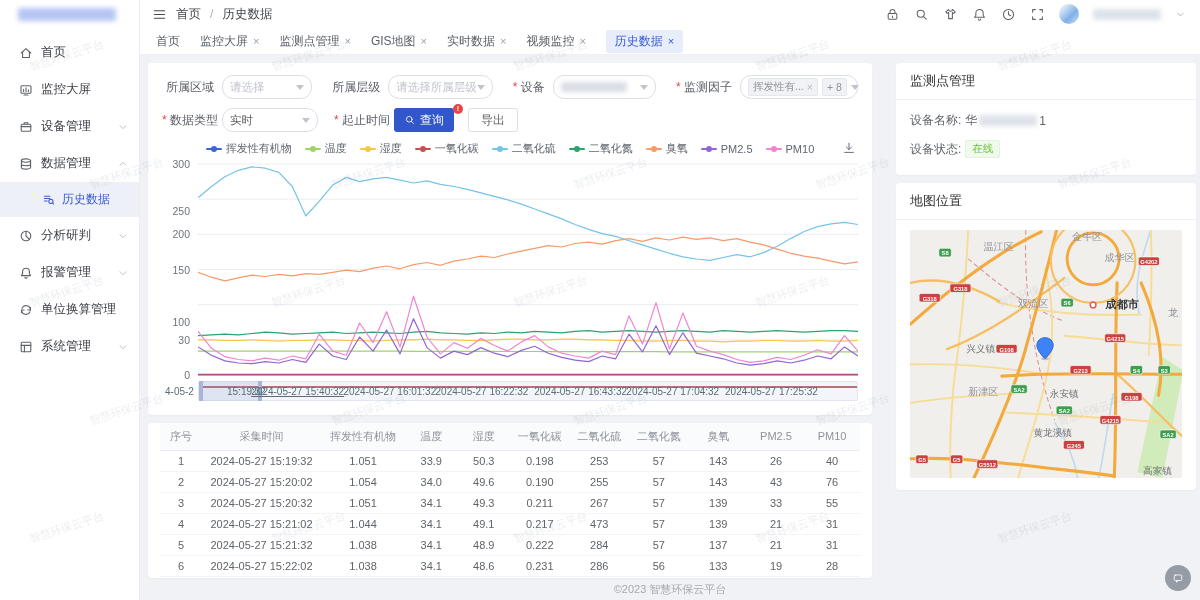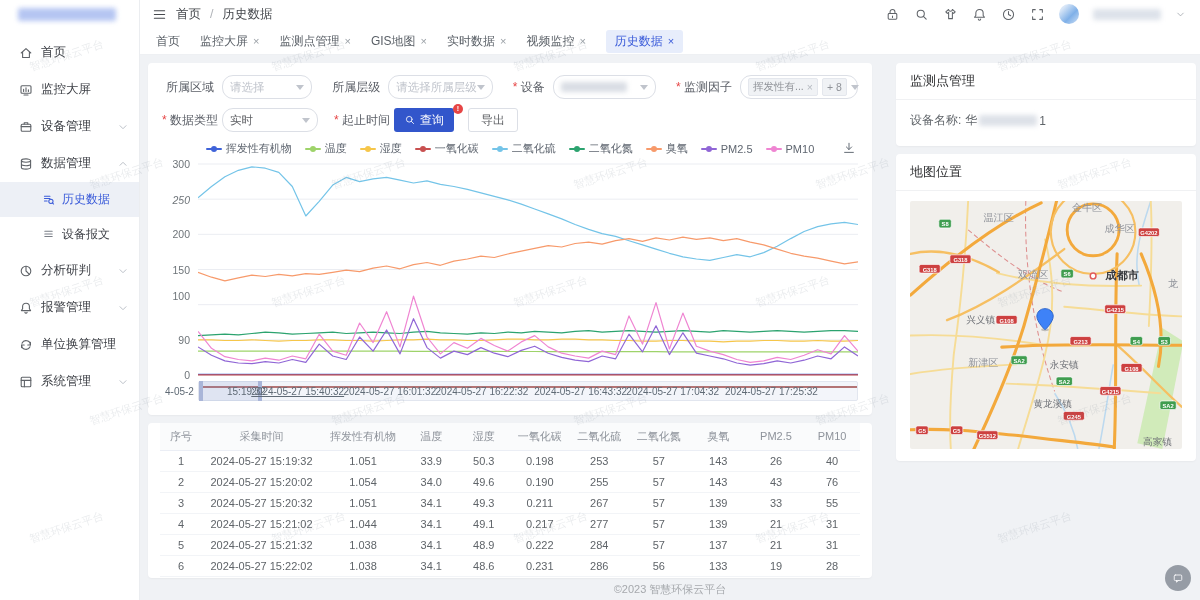--- a/index.html
+++ b/index.html
@@ -150,26 +150,20 @@
           <path d="M3.5 5.5 7 9l3.5-3.5"></path>
         </svg>
       </div>
       <div class="submenu-item active">
         <svg class="ic mi" viewBox="0 0 14 14">
           <path d="M2.6 3.4h6M2.6 6h6M2.6 8.6h3"></path>
           <circle cx="9.6" cy="9" r="2.3"></circle>
           <path d="M11.2 10.6l1.3 1.3"></path>
         </svg>
         <span>历史数据</span>
-      </div>
-      <div class="submenu-item">
-        <svg class="ic mi" viewBox="0 0 14 14">
-          <path d="M3 3.6h8M3 6.4h8M3 9.2h8"></path>
-        </svg>
-        <span>设备报文</span>
       </div>
       <div class="menu-item">
         <svg class="ic mi" viewBox="0 0 14 14">
           <circle cx="7" cy="7" r="4.8"></circle>
           <path d="M7 2.2V7l3.4 3.4"></path>
         </svg>
         <span>分析研判</span>
         <svg class="ic chv" viewBox="0 0 14 14" style="">
           <path d="M3.5 5.5 7 9l3.5-3.5"></path>
         </svg>
@@ -411,25 +405,25 @@
               <polyline points="0.0,191.1 13.5,191.1 26.9,191.1 40.4,191.1 53.9,191.1 67.3,191.1 80.8,191.1 94.3,191.1 107.8,191.1 121.2,191.1 134.7,191.1 148.2,191.1 161.6,191.2 175.1,191.2 188.6,191.2 202.0,191.2 215.5,191.3 229.0,191.3 242.4,191.4 255.9,191.4 269.4,191.4 282.9,191.4 296.3,191.4 309.8,191.5 323.3,191.5 336.7,191.5 350.2,191.6 363.7,191.6 377.1,191.6 390.6,191.6 404.1,191.6 417.6,191.6 431.0,191.7 444.5,191.7 458.0,191.7 471.4,191.8 484.9,191.8 498.4,191.8 511.8,191.8 525.3,191.8 538.8,191.8 552.2,191.9 565.7,191.9 579.2,191.9 592.7,191.9 606.1,191.8 619.6,191.8 633.1,191.8 646.5,191.9 660.0,191.9" fill="none" stroke="#9ed36a" stroke-width="1.2" stroke-linejoin="round"></polyline>
               <polyline points="0.0,179.8 13.5,179.8 26.9,180.5 40.4,180.5 53.9,179.8 67.3,180.5 80.8,181.2 94.3,180.5 107.8,180.5 121.2,179.8 134.7,179.8 148.2,180.5 161.6,180.5 175.1,181.2 188.6,180.5 202.0,179.8 215.5,179.8 229.0,179.1 242.4,179.8 255.9,179.8 269.4,180.5 282.9,180.5 296.3,179.8 309.8,179.1 323.3,179.1 336.7,179.8 350.2,179.8 363.7,179.1 377.1,179.1 390.6,179.8 404.1,179.8 417.6,180.5 431.0,180.5 444.5,181.2 458.0,181.2 471.4,180.5 484.9,180.5 498.4,181.2 511.8,181.2 525.3,181.9 538.8,181.2 552.2,181.2 565.7,180.5 579.2,180.5 592.7,181.2 606.1,181.2 619.6,180.5 633.1,181.2 646.5,181.2 660.0,180.5" fill="none" stroke="#f6c64a" stroke-width="1.2" stroke-linejoin="round"></polyline>
               <polyline points="0.0,214.9 73.3,214.9 146.7,214.9 220.0,214.8 293.3,214.8 366.7,214.8 440.0,214.9 513.3,214.9 586.7,214.9 660.0,214.8" fill="none" stroke="#c85050" stroke-width="1.2" stroke-linejoin="round"></polyline>
               <polyline points="0.0,37.8 13.5,26.5 26.9,16.7 40.4,10.3 53.9,6.8 67.3,8.2 80.8,12.4 94.3,26.5 107.8,56.0 121.2,41.3 134.7,25.1 148.2,17.4 161.6,21.6 175.1,18.8 188.6,17.4 202.0,20.2 215.5,23.0 229.0,20.9 242.4,24.4 255.9,26.5 269.4,29.3 282.9,32.8 296.3,36.4 309.8,39.9 323.3,44.1 336.7,49.0 350.2,53.9 363.7,58.9 377.1,64.5 390.6,69.4 404.1,73.6 417.6,76.4 431.0,80.7 444.5,84.9 458.0,89.1 471.4,93.3 484.9,96.8 498.4,99.0 511.8,100.4 525.3,97.5 538.8,94.7 552.2,96.8 565.7,92.6 579.2,86.3 592.7,78.6 606.1,71.5 619.6,66.6 633.1,63.8 646.5,62.4 660.0,64.5" fill="none" stroke="#74c4e8" stroke-width="1.2" stroke-linejoin="round"></polyline>
               <polyline points="0.0,175.6 13.5,174.9 26.9,174.2 40.4,174.9 53.9,173.5 67.3,172.1 80.8,172.8 94.3,174.2 107.8,173.5 121.2,172.8 134.7,172.1 148.2,173.5 161.6,172.8 175.1,172.1 188.6,172.8 202.0,173.5 215.5,172.1 229.0,171.4 242.4,172.8 255.9,173.5 269.4,174.2 282.9,172.8 296.3,173.5 309.8,172.1 323.3,172.8 336.7,171.4 350.2,172.1 363.7,172.8 377.1,171.4 390.6,170.7 404.1,172.1 417.6,171.4 431.0,170.7 444.5,171.4 458.0,172.1 471.4,171.4 484.9,170.7 498.4,171.4 511.8,172.1 525.3,170.7 538.8,171.4 552.2,172.1 565.7,171.4 579.2,170.7 592.7,171.4 606.1,172.1 619.6,171.4 633.1,170.7 646.5,170.7 660.0,171.4" fill="none" stroke="#2ca36f" stroke-width="1.2" stroke-linejoin="round"></polyline>
               <polyline points="0.0,112.3 13.5,117.2 26.9,120.8 40.4,117.9 53.9,115.1 67.3,116.5 80.8,114.4 94.3,115.8 107.8,113.7 121.2,114.4 134.7,112.3 148.2,110.2 161.6,111.6 175.1,108.1 188.6,106.0 202.0,108.8 215.5,104.6 229.0,102.5 242.4,105.3 255.9,101.1 269.4,99.0 282.9,96.1 296.3,97.5 309.8,94.0 323.3,91.2 336.7,88.4 350.2,85.6 363.7,87.0 377.1,83.5 390.6,82.1 404.1,84.2 417.6,80.7 431.0,78.6 444.5,81.4 458.0,77.8 471.4,80.0 484.9,77.1 498.4,79.3 511.8,77.8 525.3,80.7 538.8,78.6 552.2,82.1 565.7,84.9 579.2,89.1 592.7,93.3 606.1,96.1 619.6,98.2 633.1,101.1 646.5,103.9 660.0,101.8" fill="none" stroke="#f79a6b" stroke-width="1.2" stroke-linejoin="round"></polyline>
               <polyline points="0.0,186.9 13.5,195.3 26.9,200.9 40.4,203.0 53.9,203.7 67.3,201.6 80.8,203.0 94.3,199.5 107.8,202.3 121.2,184.1 134.7,196.0 148.2,199.5 161.6,177.0 175.1,191.1 188.6,170.0 202.0,193.9 215.5,158.7 229.0,187.6 242.4,198.1 255.9,191.1 269.4,194.6 282.9,187.6 296.3,193.2 309.8,196.7 323.3,190.4 336.7,186.2 350.2,193.2 363.7,197.4 377.1,200.2 390.6,201.6 404.1,196.0 417.6,198.8 431.0,174.2 444.5,191.8 458.0,165.8 471.4,194.6 484.9,172.8 498.4,193.2 511.8,196.0 525.3,198.8 538.8,203.0 552.2,205.2 565.7,203.7 579.2,200.9 592.7,203.0 606.1,200.2 619.6,196.0 633.1,198.8 646.5,186.9 660.0,196.0" fill="none" stroke="#9066d6" stroke-width="1.2" stroke-linejoin="round"></polyline>
               <polyline points="0.0,171.4 13.5,188.3 26.9,196.7 40.4,199.5 53.9,200.9 67.3,198.1 80.8,200.2 94.3,196.0 107.8,198.8 121.2,174.2 134.7,191.1 148.2,195.3 161.6,163.0 175.1,182.6 188.6,151.7 202.0,186.9 215.5,136.2 229.0,177.0 242.4,193.9 255.9,182.6 269.4,188.3 282.9,178.4 296.3,185.5 309.8,191.1 323.3,181.9 336.7,175.6 350.2,186.9 363.7,193.2 377.1,196.0 390.6,198.1 404.1,191.1 417.6,194.6 431.0,155.9 444.5,184.1 458.0,142.6 471.4,189.0 484.9,153.1 498.4,186.2 511.8,191.1 525.3,194.6 538.8,199.5 552.2,202.3 565.7,200.9 579.2,197.4 592.7,199.5 606.1,195.3 619.6,189.7 633.1,193.9 646.5,175.6 660.0,191.1" fill="none" stroke="#ef85d2" stroke-width="1.2" stroke-linejoin="round"></polyline>
             </svg>
         <div class="ylab" style="top: 209px;">0</div>
-            <div class="ylab" style="top: 173.833px;">90</div>
-            <div class="ylab" style="top: 130px;">100</div>
+            <div class="ylab" style="top: 173.833px;">30</div>
+            <div class="ylab" style="top: 156px;">100</div>
             <div class="ylab" style="top: 103.5px;">150</div>
             <div class="ylab" style="top: 68.3333px;">200</div>
-            <div class="ylab" style="top: 34px; font-style: italic;">250</div>
+            <div class="ylab" style="top: 45px;">250</div>
             <div class="ylab" style="top: -2px;">300</div>
           </div>
 
         <div class="slider" id="slider">
           <div class="slider-prev"></div>
           <div class="slider-window" style="width: 9.5%;"></div>
         <span class="sl-label sl-left" style="left: -34px;">4-05-2</span>
             <span class="sl-label sl-left" style="left: 28px;">15:19:32</span>
             <span class="sl-label " style="left: 15%; text-decoration: underline;">2024-05-27 15:40:32</span>
             <span class="sl-label " style="left: 29%;">2024-05-27 16:01:32</span>
@@ -497,21 +491,21 @@
                 <td>33</td>
                 <td>55</td>
               </tr>
               <tr>
                 <td>4</td>
                 <td>2024-05-27 15:21:02</td>
                 <td>1.044</td>
                 <td>34.1</td>
                 <td>49.1</td>
                 <td>0.217</td>
-                <td>277</td>
+                <td>473</td>
                 <td>57</td>
                 <td>139</td>
                 <td>21</td>
                 <td>31</td>
               </tr>
               <tr>
                 <td>5</td>
                 <td>2024-05-27 15:21:32</td>
                 <td>1.038</td>
                 <td>34.1</td>
@@ -544,20 +538,24 @@
     <div class="right-col">
 
       <div class="card">
         <div class="panel-title">监测点管理</div>
         <div class="device-rows">
           <div class="drow">
             <span class="dl">设备名称:</span>
             <span>华</span>
             <span class="name-blur"></span>
             <span>1</span>
+          </div>
+          <div class="drow">
+            <span class="dl">设备状态:</span>
+            <span class="status-tag">在线</span>
           </div>
         </div>
       </div>
 
       <div class="card">
         <div class="panel-title">地图位置</div>
         <div class="map-body">
           <svg id="map-svg" width="272" height="248" viewBox="0 0 282 258">
 
             <polygon class="park" points="262,132 284,146 262,258 236,252"></polygon>

